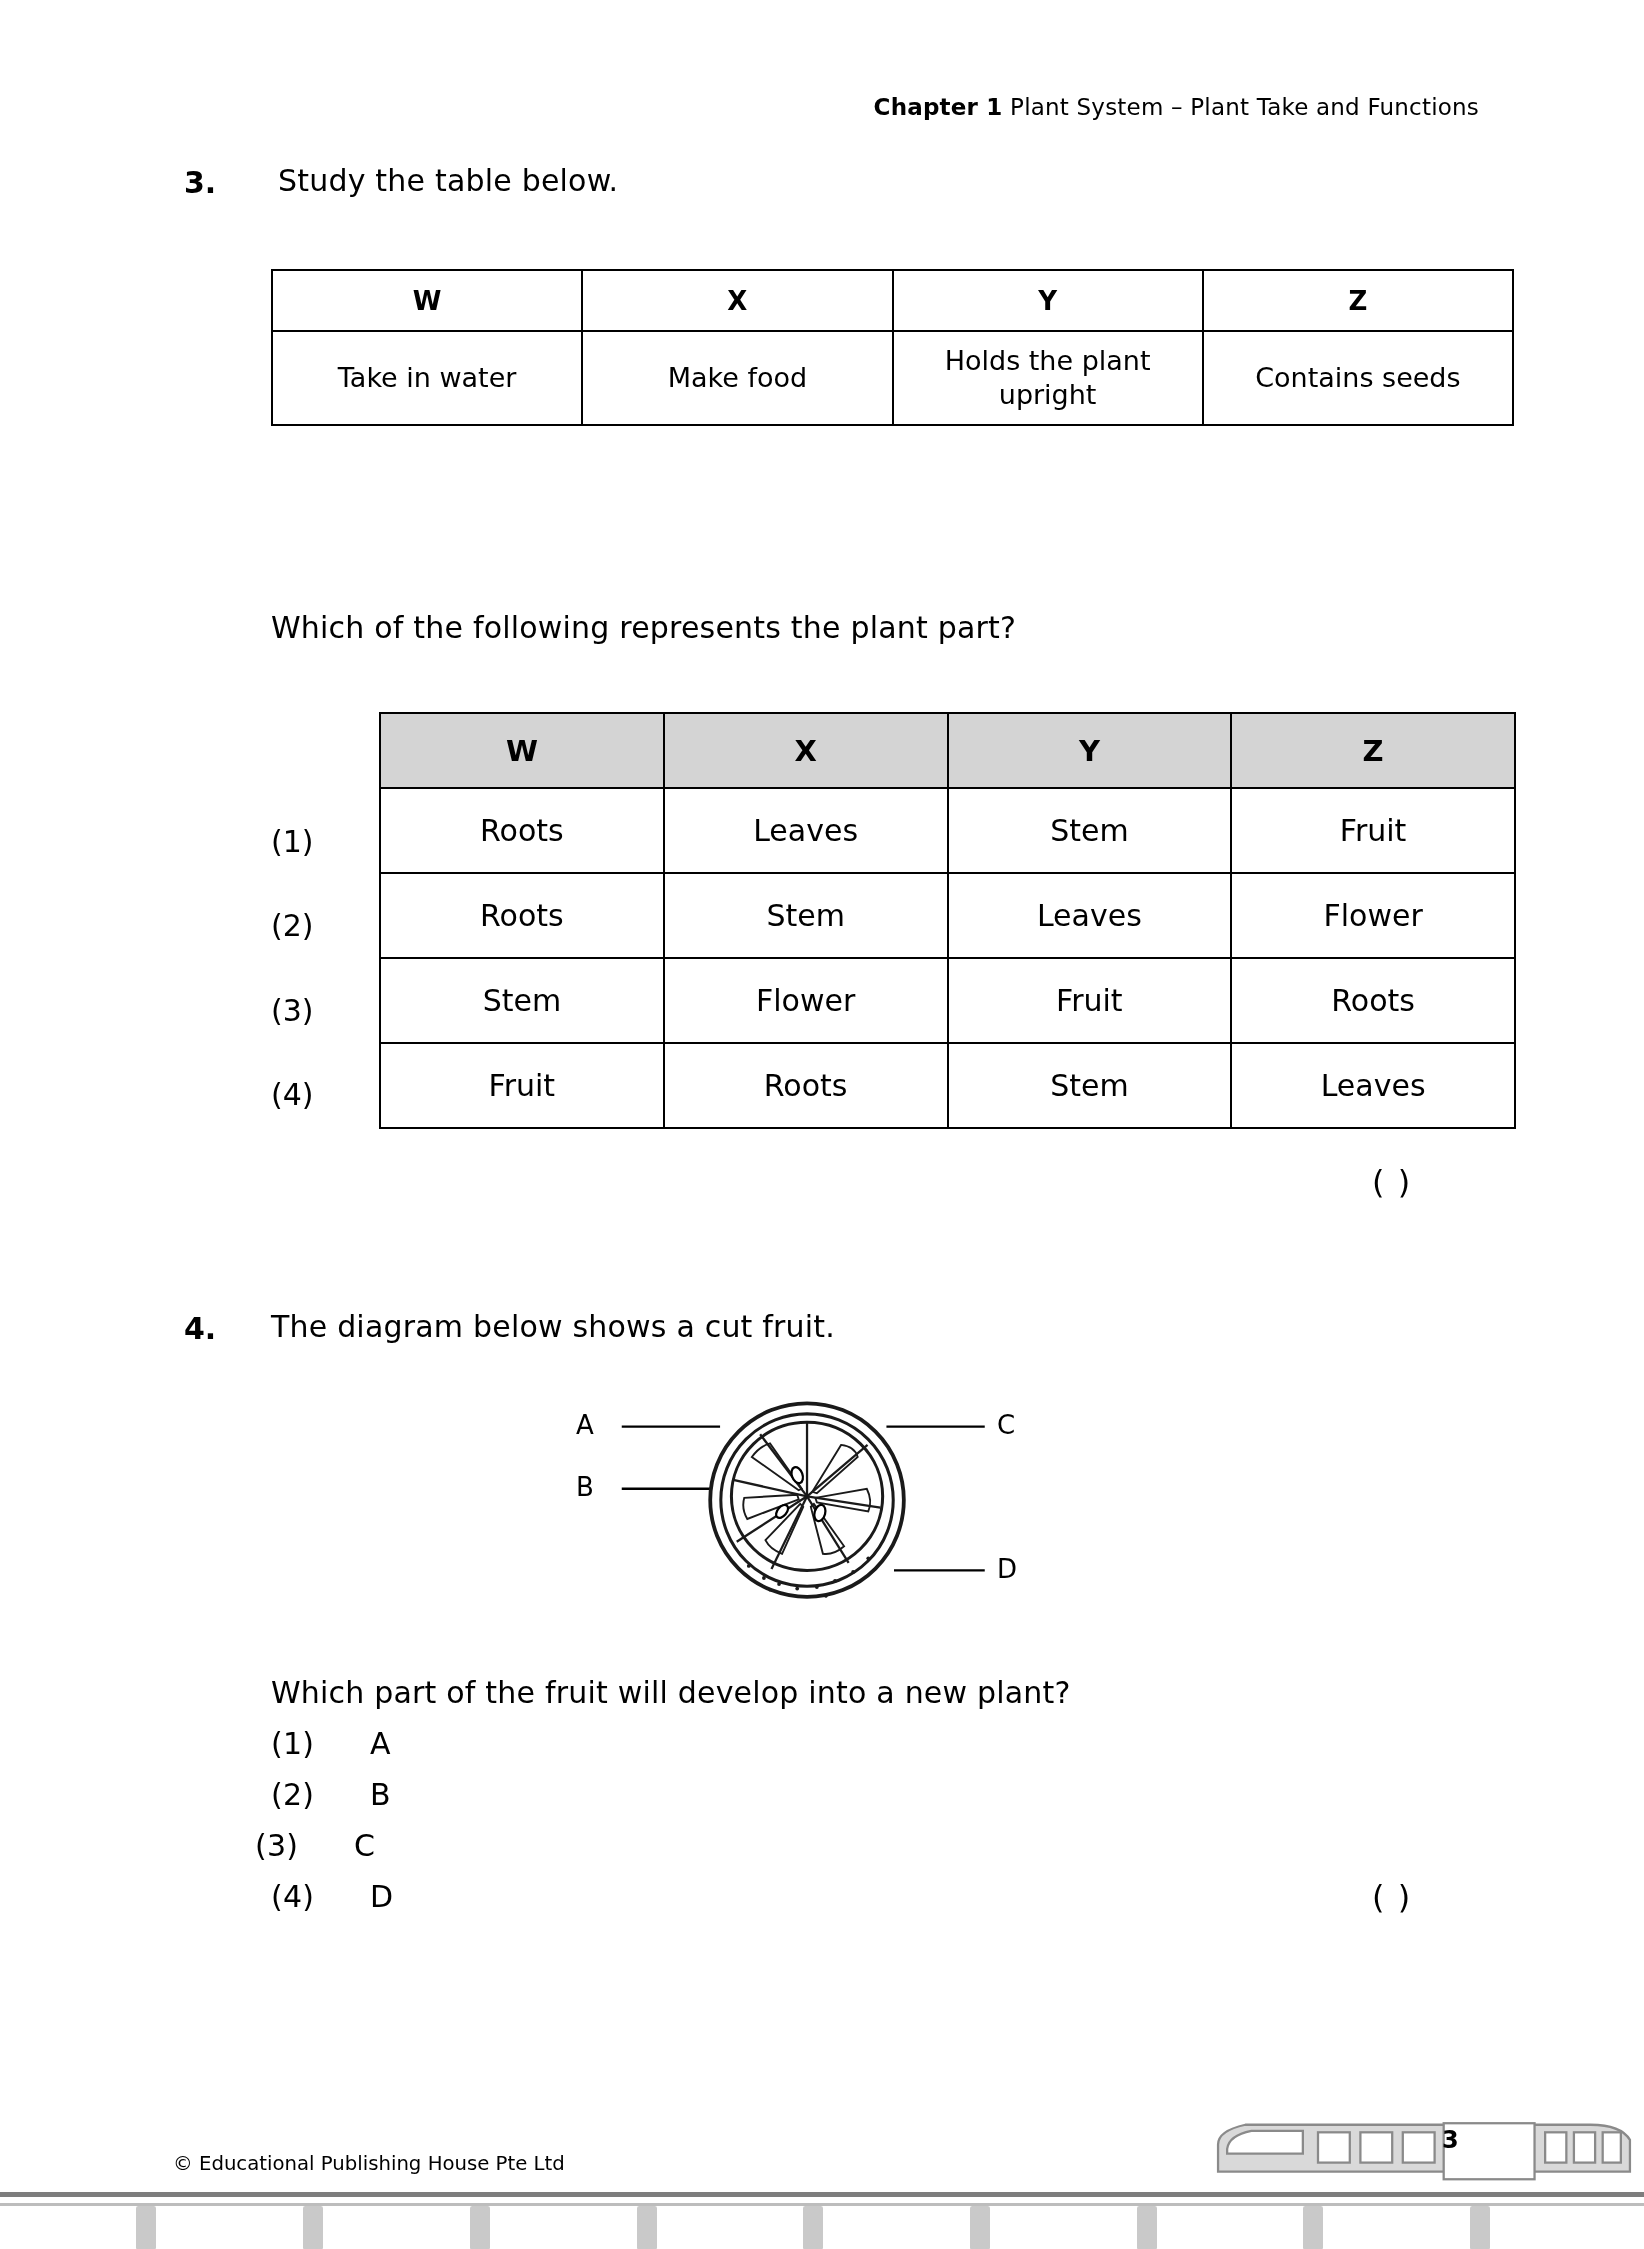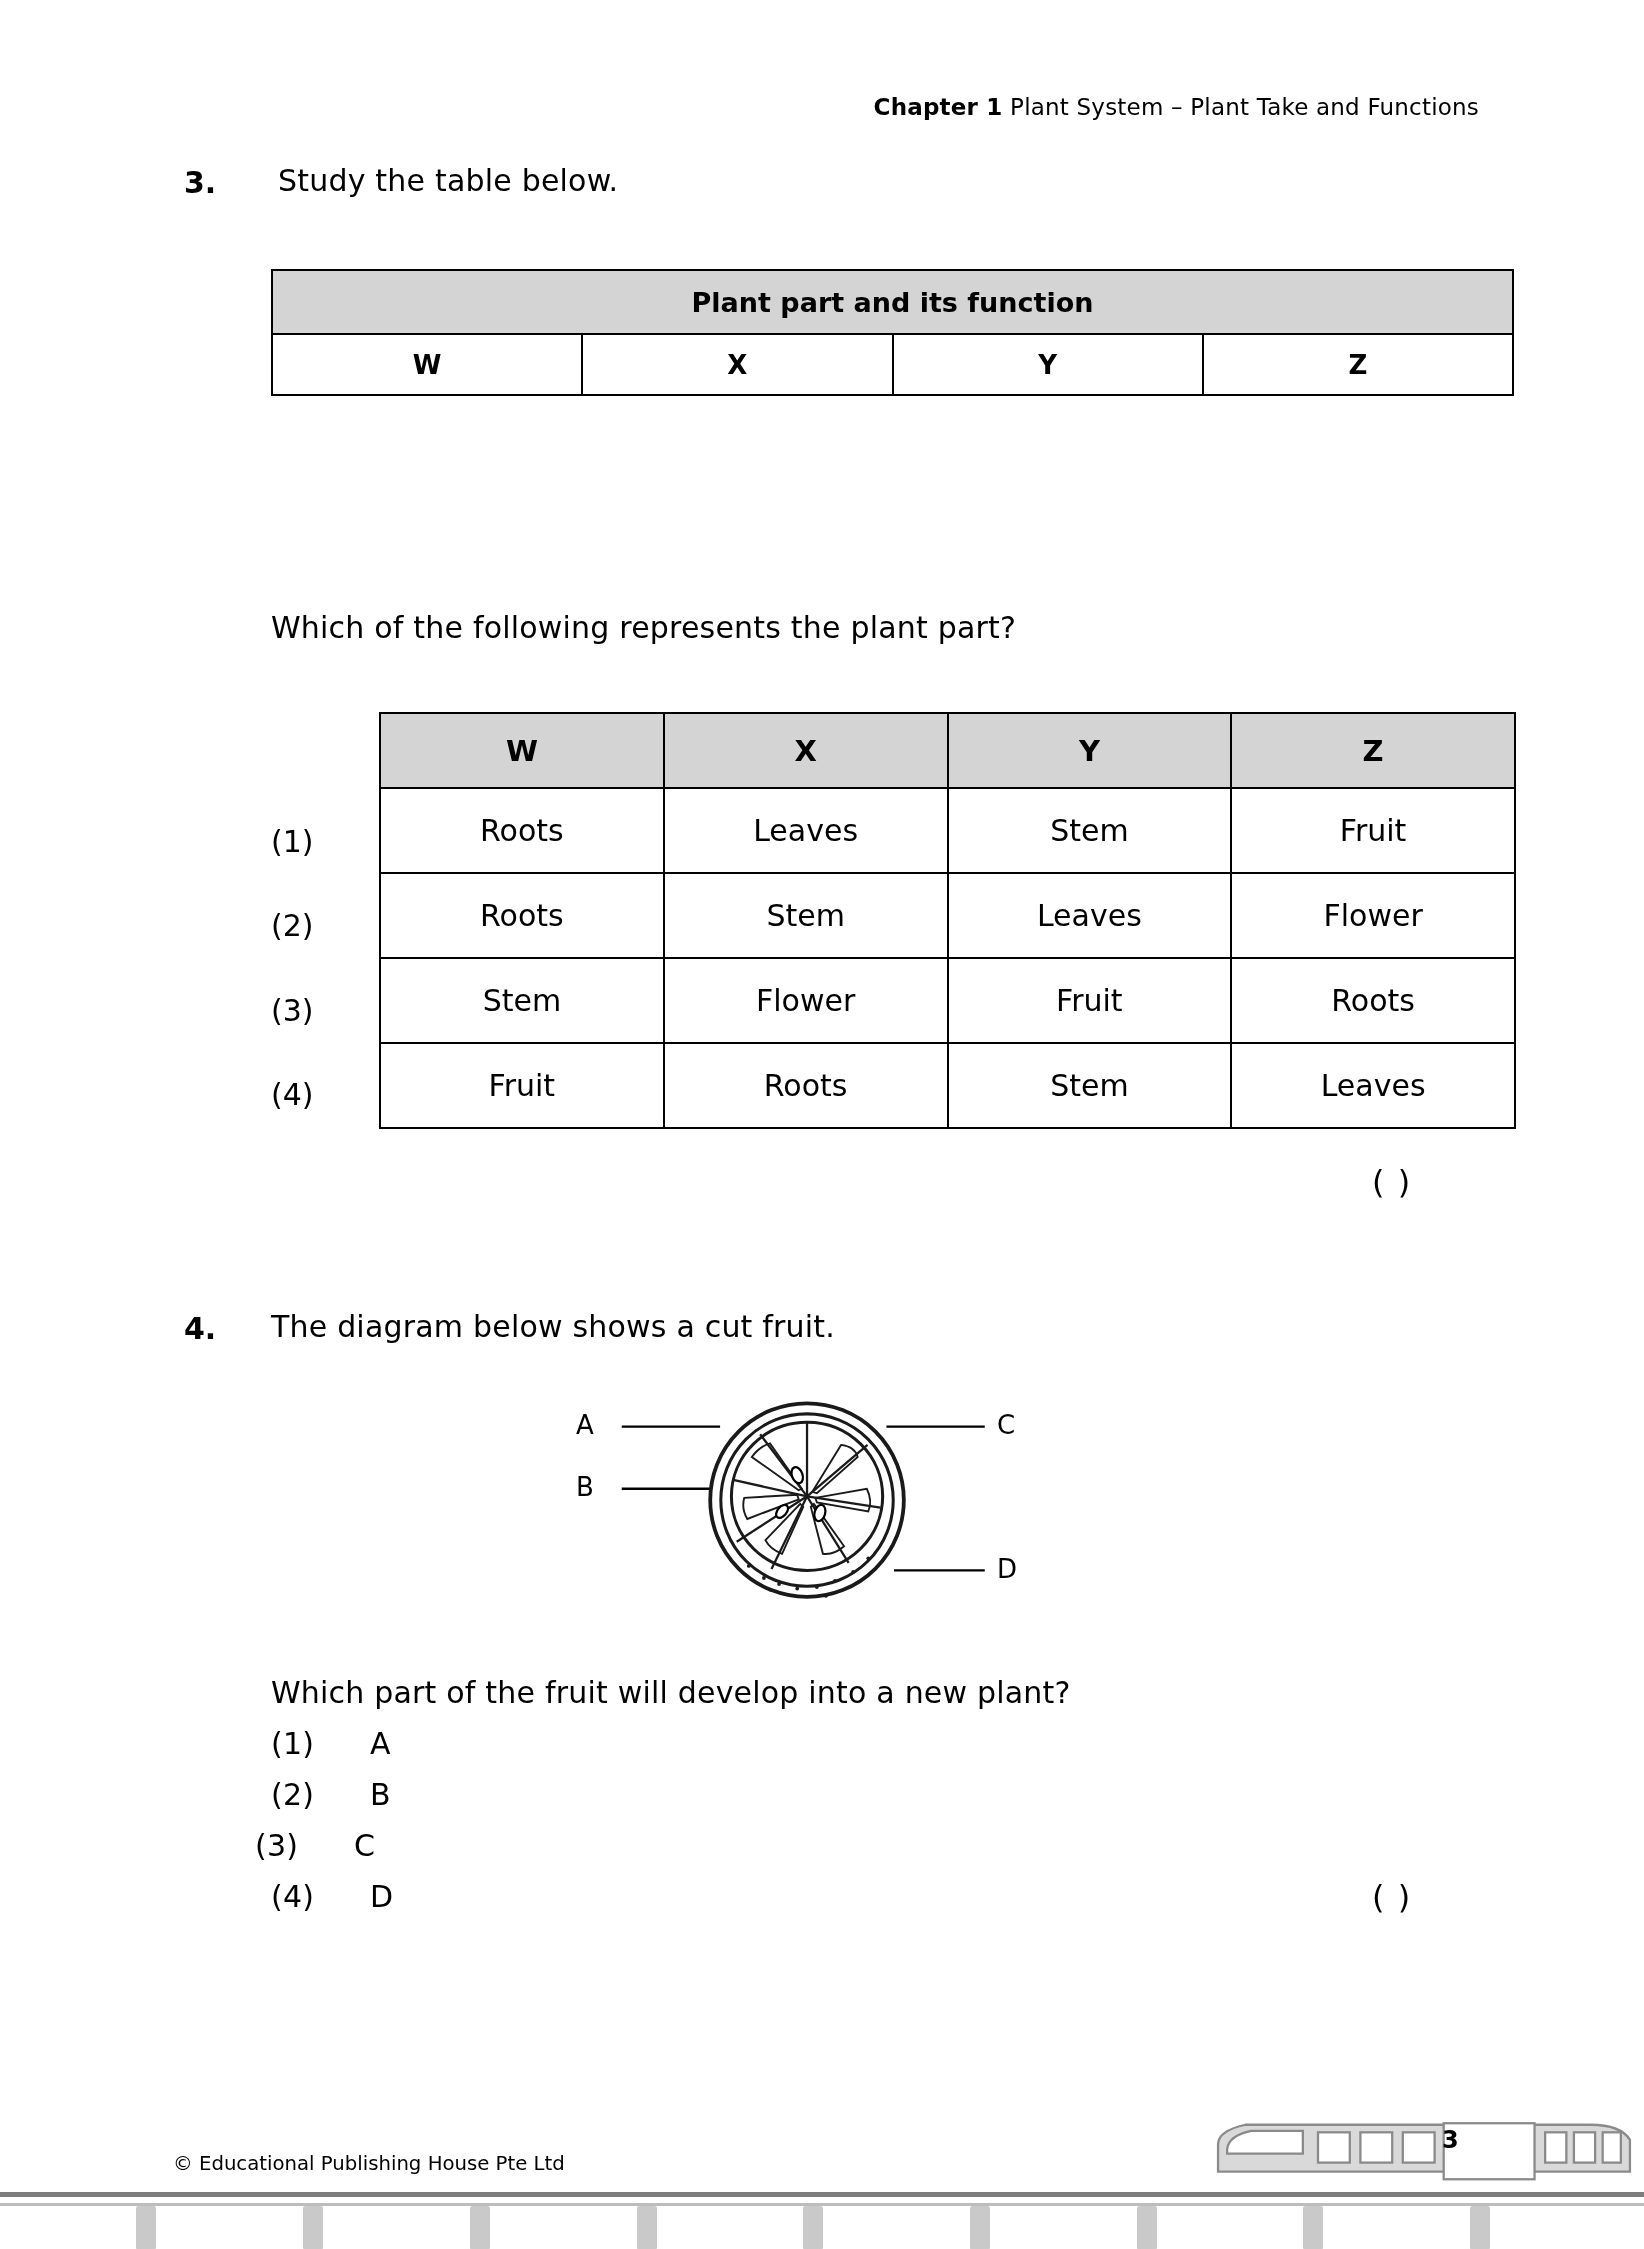--- a/index.html
+++ b/index.html
@@ -200,28 +200,31 @@
 
 <div class="header">
   <span class="chap">Chapter 1</span><span> Plant System – Plant Take and Functions</span>
 </div>
 
 <div class="q-num" id="q3-num">3.</div>
 <div class="q-text" id="q3-stem">Study the table below.</div>
 
 <table class="table-func">
   <tbody>
-    <tr class="title-row">
-      <th colspan="4">Plant part and its function</th>
-    </tr>
     <tr class="letters-row">
       <td>W</td>
       <td>X</td>
       <td>Y</td>
       <td>Z</td>
+    </tr>
+    <tr class="func-row">
+      <td>Take in water</td>
+      <td>Make food</td>
+      <td>Holds the plant upright</td>
+      <td>Contains seeds</td>
     </tr>
   </tbody>
 </table>
 
 <div class="q-text" id="q3-question">Which of the following represents the plant part?</div>
 
 <div class="opt-label" id="ol-1">(1)</div>
 <div class="opt-label" id="ol-2">(2)</div>
 <div class="opt-label" id="ol-3">(3)</div>
 <div class="opt-label" id="ol-4">(4)</div>

